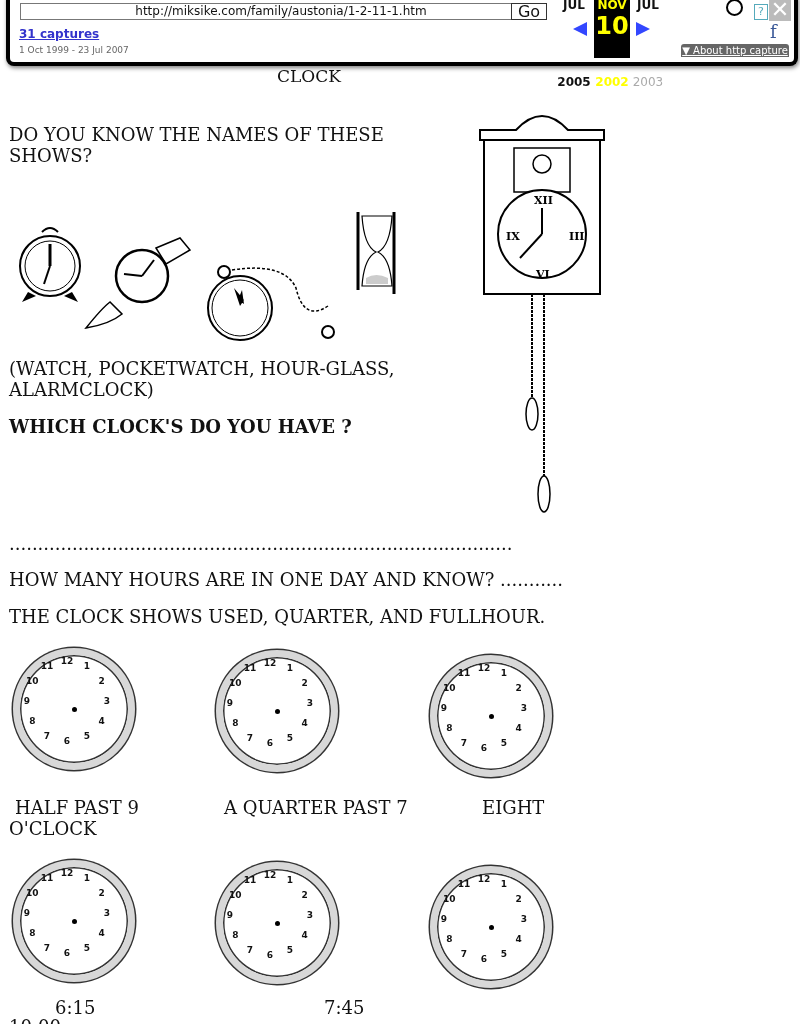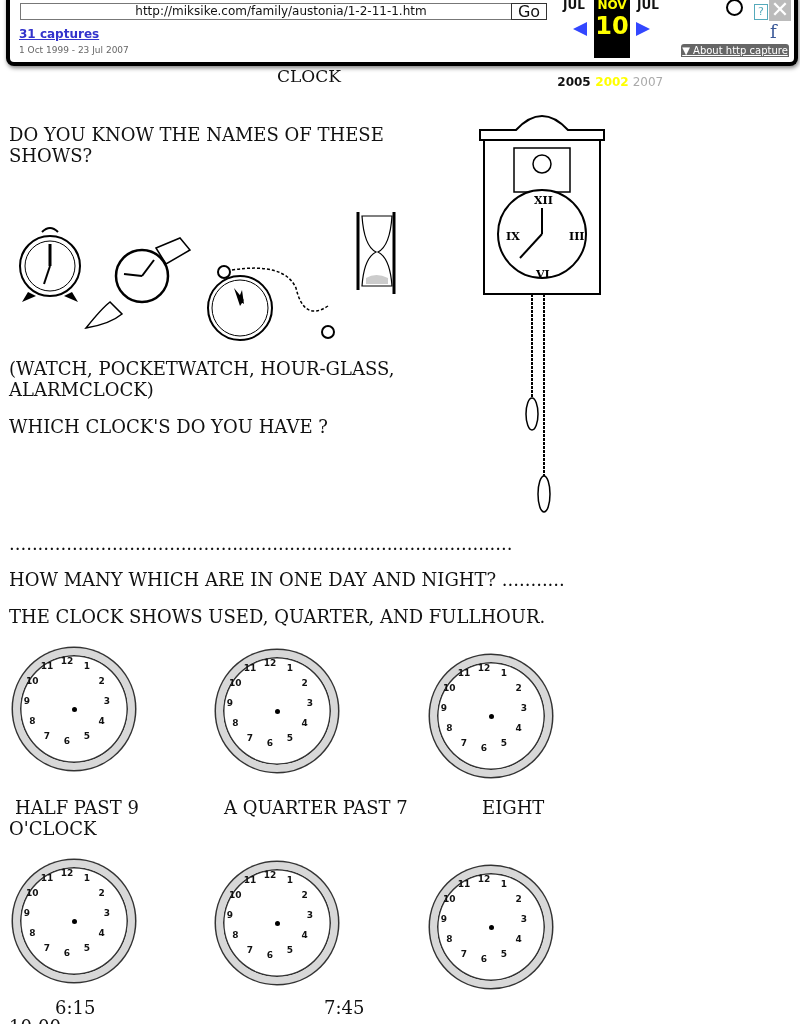--- a/index.html
+++ b/index.html
@@ -25,21 +25,21 @@
   .wm-help { position: absolute; left: 744px; top: 8px; width: 12px; height: 14px; border: 1px solid #5ab; color: #5ab; font-size: 11px; line-height: 14px; text-align: center; font-family: "DejaVu Sans", sans-serif; }
   .wm-close { position: absolute; left: 759px; top: 3px; width: 22px; height: 22px; background: #bbb; color: #fff; font-family: "DejaVu Sans", sans-serif; font-size: 22px; font-weight: bold; line-height: 22px; text-align: center; }
   .wm-fb { position: absolute; left: 760px; top: 25px; color: #3b5998; font-family: "DejaVu Serif", serif; font-size: 18px; }
   .wm-about { position: absolute; left: 671px; top: 48px; width: 108px; height: 13px; background: #666; color: #fff; border-radius: 3px 3px 0 0; font-family: "DejaVu Sans", sans-serif; font-size: 10px; line-height: 13px; text-align: center; text-decoration: underline; }
 
   
   .title { position: absolute; left: 277px; top: 66px; font-size: 17px; font-weight: normal; }
   .txt { position: absolute; left: 9px; font-size: 18px; line-height: 21px; }
   .intro { top: 103px; width: 440px; }
   .names { top: 358px; width: 420px; }
-  .which { top: 416px; }
+  .which { top: 416px; font-weight: bold; }
   .dots { top: 533px; letter-spacing: 0; }
   .hours { top: 569px; }
   .shows { top: 606px; }
   .lbl { position: absolute; font-size: 18px; line-height: 21px; }
 
   .clockimg { position: absolute; }
   .face { position: absolute; border-radius: 50%; border: 7px solid #d8d8d8; box-shadow: 0 0 0 1.5px #333, inset 0 0 0 1.5px #333; background: #fff; }
   .face .dot { position: absolute; left: 50%; top: 50%; width: 5px; height: 5px; margin: -2.5px 0 0 -2.5px; border-radius: 50%; background: #000; }
   .face .num { position: absolute; font-family: "DejaVu Sans", sans-serif; font-size: 9px; font-weight: bold; width: 14px; text-align: center; margin-left: -7px; margin-top: -6px; }
 </style>
@@ -56,21 +56,21 @@
     <div class="mon">JUL</div>
     <div class="yr">2005</div>
   </div>
   <div class="wm-col wm-cur">
     <div class="mon">NOV</div>
     <div class="day">10</div>
     <div class="yr">2002</div>
   </div>
   <div class="wm-col wm-next">
     <div class="mon">JUL</div>
-    <div class="yr">2007</div>
+    <div class="yr">2003</div>
   </div>
   <div class="wm-arrow-l"></div>
   <div class="wm-arrow-r"></div>
 
   <div class="wm-circle"></div>
   <div class="wm-help">?</div>
   <div class="wm-close">✕</div>
   <div class="wm-fb">f</div>
   <div class="wm-about">▼ About http capture</div>
 </div>
@@ -126,21 +126,21 @@
   <line x1="66" y1="126" x2="44" y2="150" stroke="#000" stroke-width="2"></line>
   <line x1="56" y1="186" x2="56" y2="300" stroke="#000" stroke-width="2" stroke-dasharray="3 1"></line>
   <line x1="68" y1="186" x2="68" y2="370" stroke="#000" stroke-width="2" stroke-dasharray="3 1"></line>
   <ellipse cx="56" cy="306" rx="6" ry="16" fill="#fff" stroke="#000" stroke-width="1.5"></ellipse>
   <ellipse cx="68" cy="386" rx="6" ry="18" fill="#fff" stroke="#000" stroke-width="1.5"></ellipse>
 </svg>
 
 <div class="txt names">(WATCH, POCKETWATCH, HOUR-GLASS, ALARMCLOCK)</div>
 <div class="txt which">WHICH CLOCK'S DO YOU HAVE ?</div>
 <div class="txt dots">........................................................................................</div>
-<div class="txt hours">HOW MANY WHICH ARE IN ONE DAY AND NIGHT? ...........</div>
+<div class="txt hours">HOW MANY HOURS ARE IN ONE DAY AND KNOW? ...........</div>
 <div class="txt shows">THE CLOCK SHOWS USED, QUARTER, AND FULLHOUR.</div>
 
 <div class="face" style="left:13px;top:648px;width:108px;height:108px">
     <div class="dot"></div>
     <span class="num" style="left: 47px; top: 7px;">12</span>
     <span class="num" style="left: 67px; top: 12.359px;">1</span>
     <span class="num" style="left: 81.641px; top: 27px;">2</span>
     <span class="num" style="left: 87px; top: 47px;">3</span>
     <span class="num" style="left: 81.641px; top: 67px;">4</span>
     <span class="num" style="left: 67px; top: 81.641px;">5</span>

